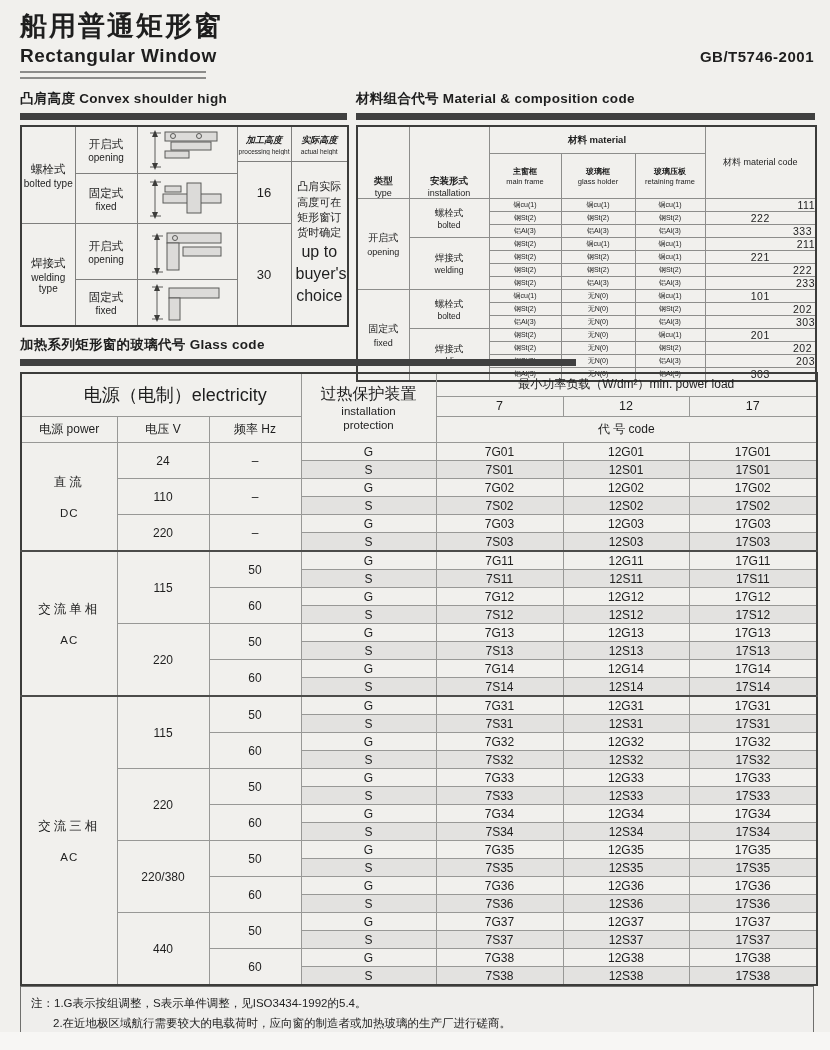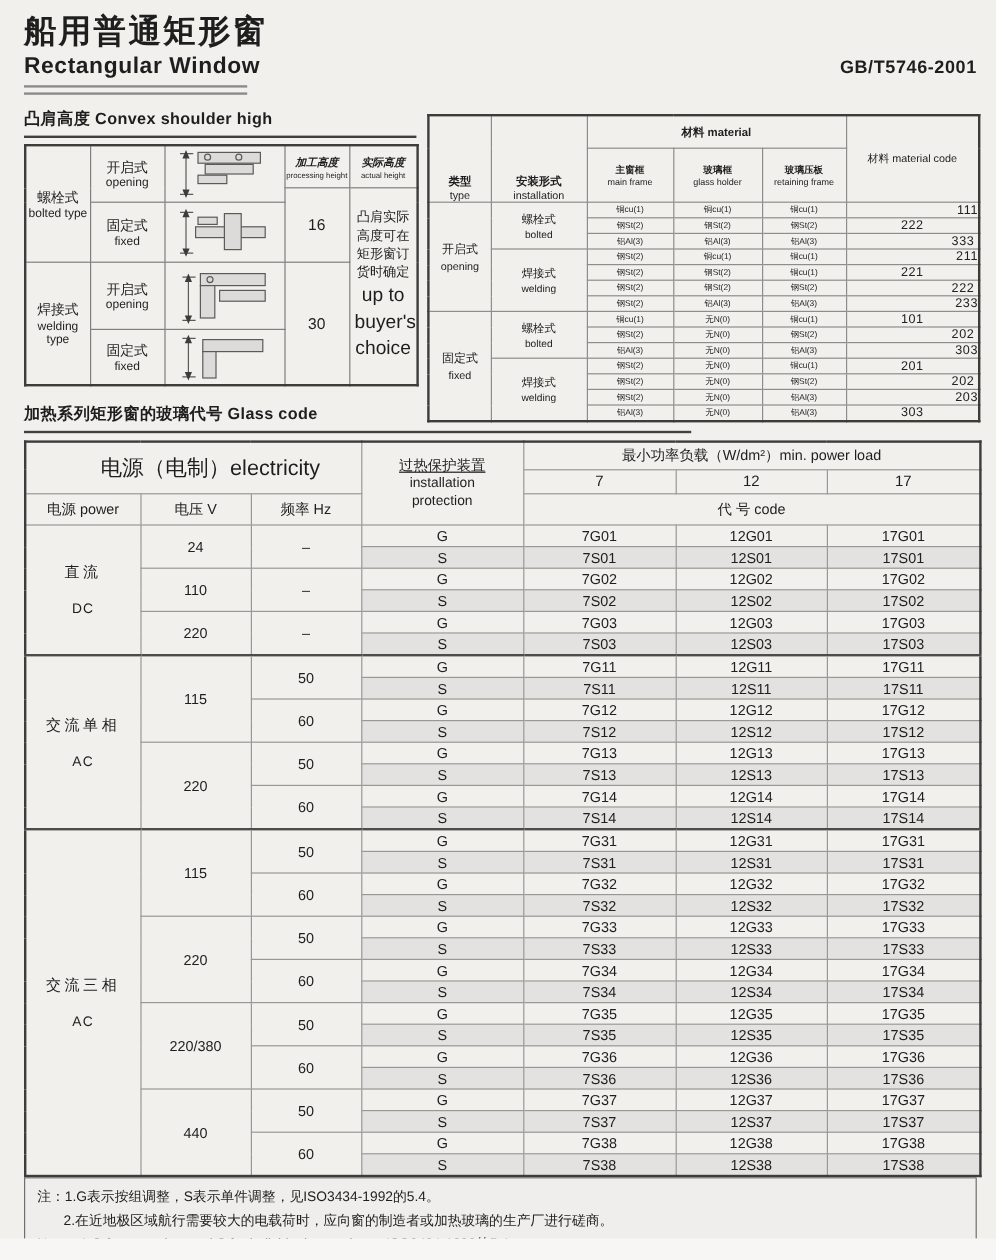--- a/index.html
+++ b/index.html
@@ -9,21 +9,21 @@
     font-family:"Liberation Sans","DejaVu Sans",sans-serif;
     overflow:hidden;
   }
   
   .hdr{position:absolute;left:20px;top:8px;}
   .hdr .cn{font-size:27px;font-weight:bold;letter-spacing:2px;}
   .hdr .en{font-size:19px;font-weight:bold;margin-top:1px;letter-spacing:.5px;}
   .dbl-rule{width:186px;height:4px;border-top:2px solid #8c8c8a;border-bottom:2px solid #8c8c8a;margin-top:4px;}
   .std{position:absolute;right:16px;top:48px;font-size:15px;font-weight:bold;letter-spacing:.5px;}
   
-  .sec-title{font-size:13.5px;font-weight:bold;border-bottom:2px solid #404040;padding-bottom:5px;letter-spacing:.3px;}
+  .sec-title{font-size:13.5px;font-weight:bold;border-bottom:7px solid #404040;padding-bottom:5px;letter-spacing:.3px;}
   
   table{border-collapse:collapse;table-layout:fixed;}
   
   .sec-convex{position:absolute;left:20px;top:90px;width:327px;}
   .convex{width:327px;border:2px solid #3c3c3a;margin-top:5px;}
   .convex td,.convex th{border:1px solid #7f7f7d;text-align:center;vertical-align:middle;padding:0;}
   .convex .r0 td,.convex .r0 th{height:34px;}
   .convex .r1 td{height:16px;}
   .convex .r2 td{height:47px;}
   .convex .r3 td{height:53px;}
@@ -62,21 +62,21 @@
   .sec-glass{position:absolute;left:20px;top:336px;width:796px;}
   .glass-title{width:556px;}
   .glass{width:796px;border:2px solid #3c3c3a;margin-top:6px;}
   .glass td,.glass th{border:1px solid #989896;text-align:center;vertical-align:middle;padding:0;font-weight:normal;}
   .glass thead th{font-size:12px;}
   .glass .th-elec{height:42px;font-size:18px;padding-left:28px;}
   .glass .th-load{height:21px;font-size:12px;}
   .glass .th-num{height:19px;font-size:12.5px;}
   .glass .th-bot{height:25px;font-size:12px;margin-left:11px;}
   .glass .th-prot div{line-height:1.25;}
-  .glass .th-prot .cn{font-size:12px;text-decoration:underline;}
+  .glass .th-prot .cn{font-size:16px;}
   .glass .th-prot .en{font-size:11.5px;}
   .glass tbody td{height:17px;font-size:12px;}
   .glass tbody tr.srow td{background:#e3e2e0;}
   .glass tbody tr.sec td{border-top:2px solid #4c4c4a;}
   .glass td.power-cell .cn{font-size:12.5px;letter-spacing:3px;}
   .glass td.power-cell .en{font-size:11.5px;margin-top:16px;letter-spacing:1px;}
   
   .notes{width:794px;border:1px solid #6f6f6d;background:#efeeec;margin-top:0;
          font-size:11.5px;line-height:1.7;padding:7px 10px 9px 10px;box-sizing:border-box;}
   .notes .ind{padding-left:22px;}
@@ -218,20 +218,21 @@
               <rect x="28" y="16" width="11" height="22"></rect>
             </g>
           </svg>
         </td>
       </tr>
     </tbody>
       </table>
   </div>
 
   <div class="sec-material">
+    <div class="sec-title">材料组合代号 Material &amp; composition code</div>
     <table class="material">
       <colgroup>
           <col style="width:52px">
           <col style="width:80px">
           <col style="width:72px">
           <col style="width:74px">
           <col style="width:70px">
           <col style="width:111px">
         </colgroup>
       <thead>

